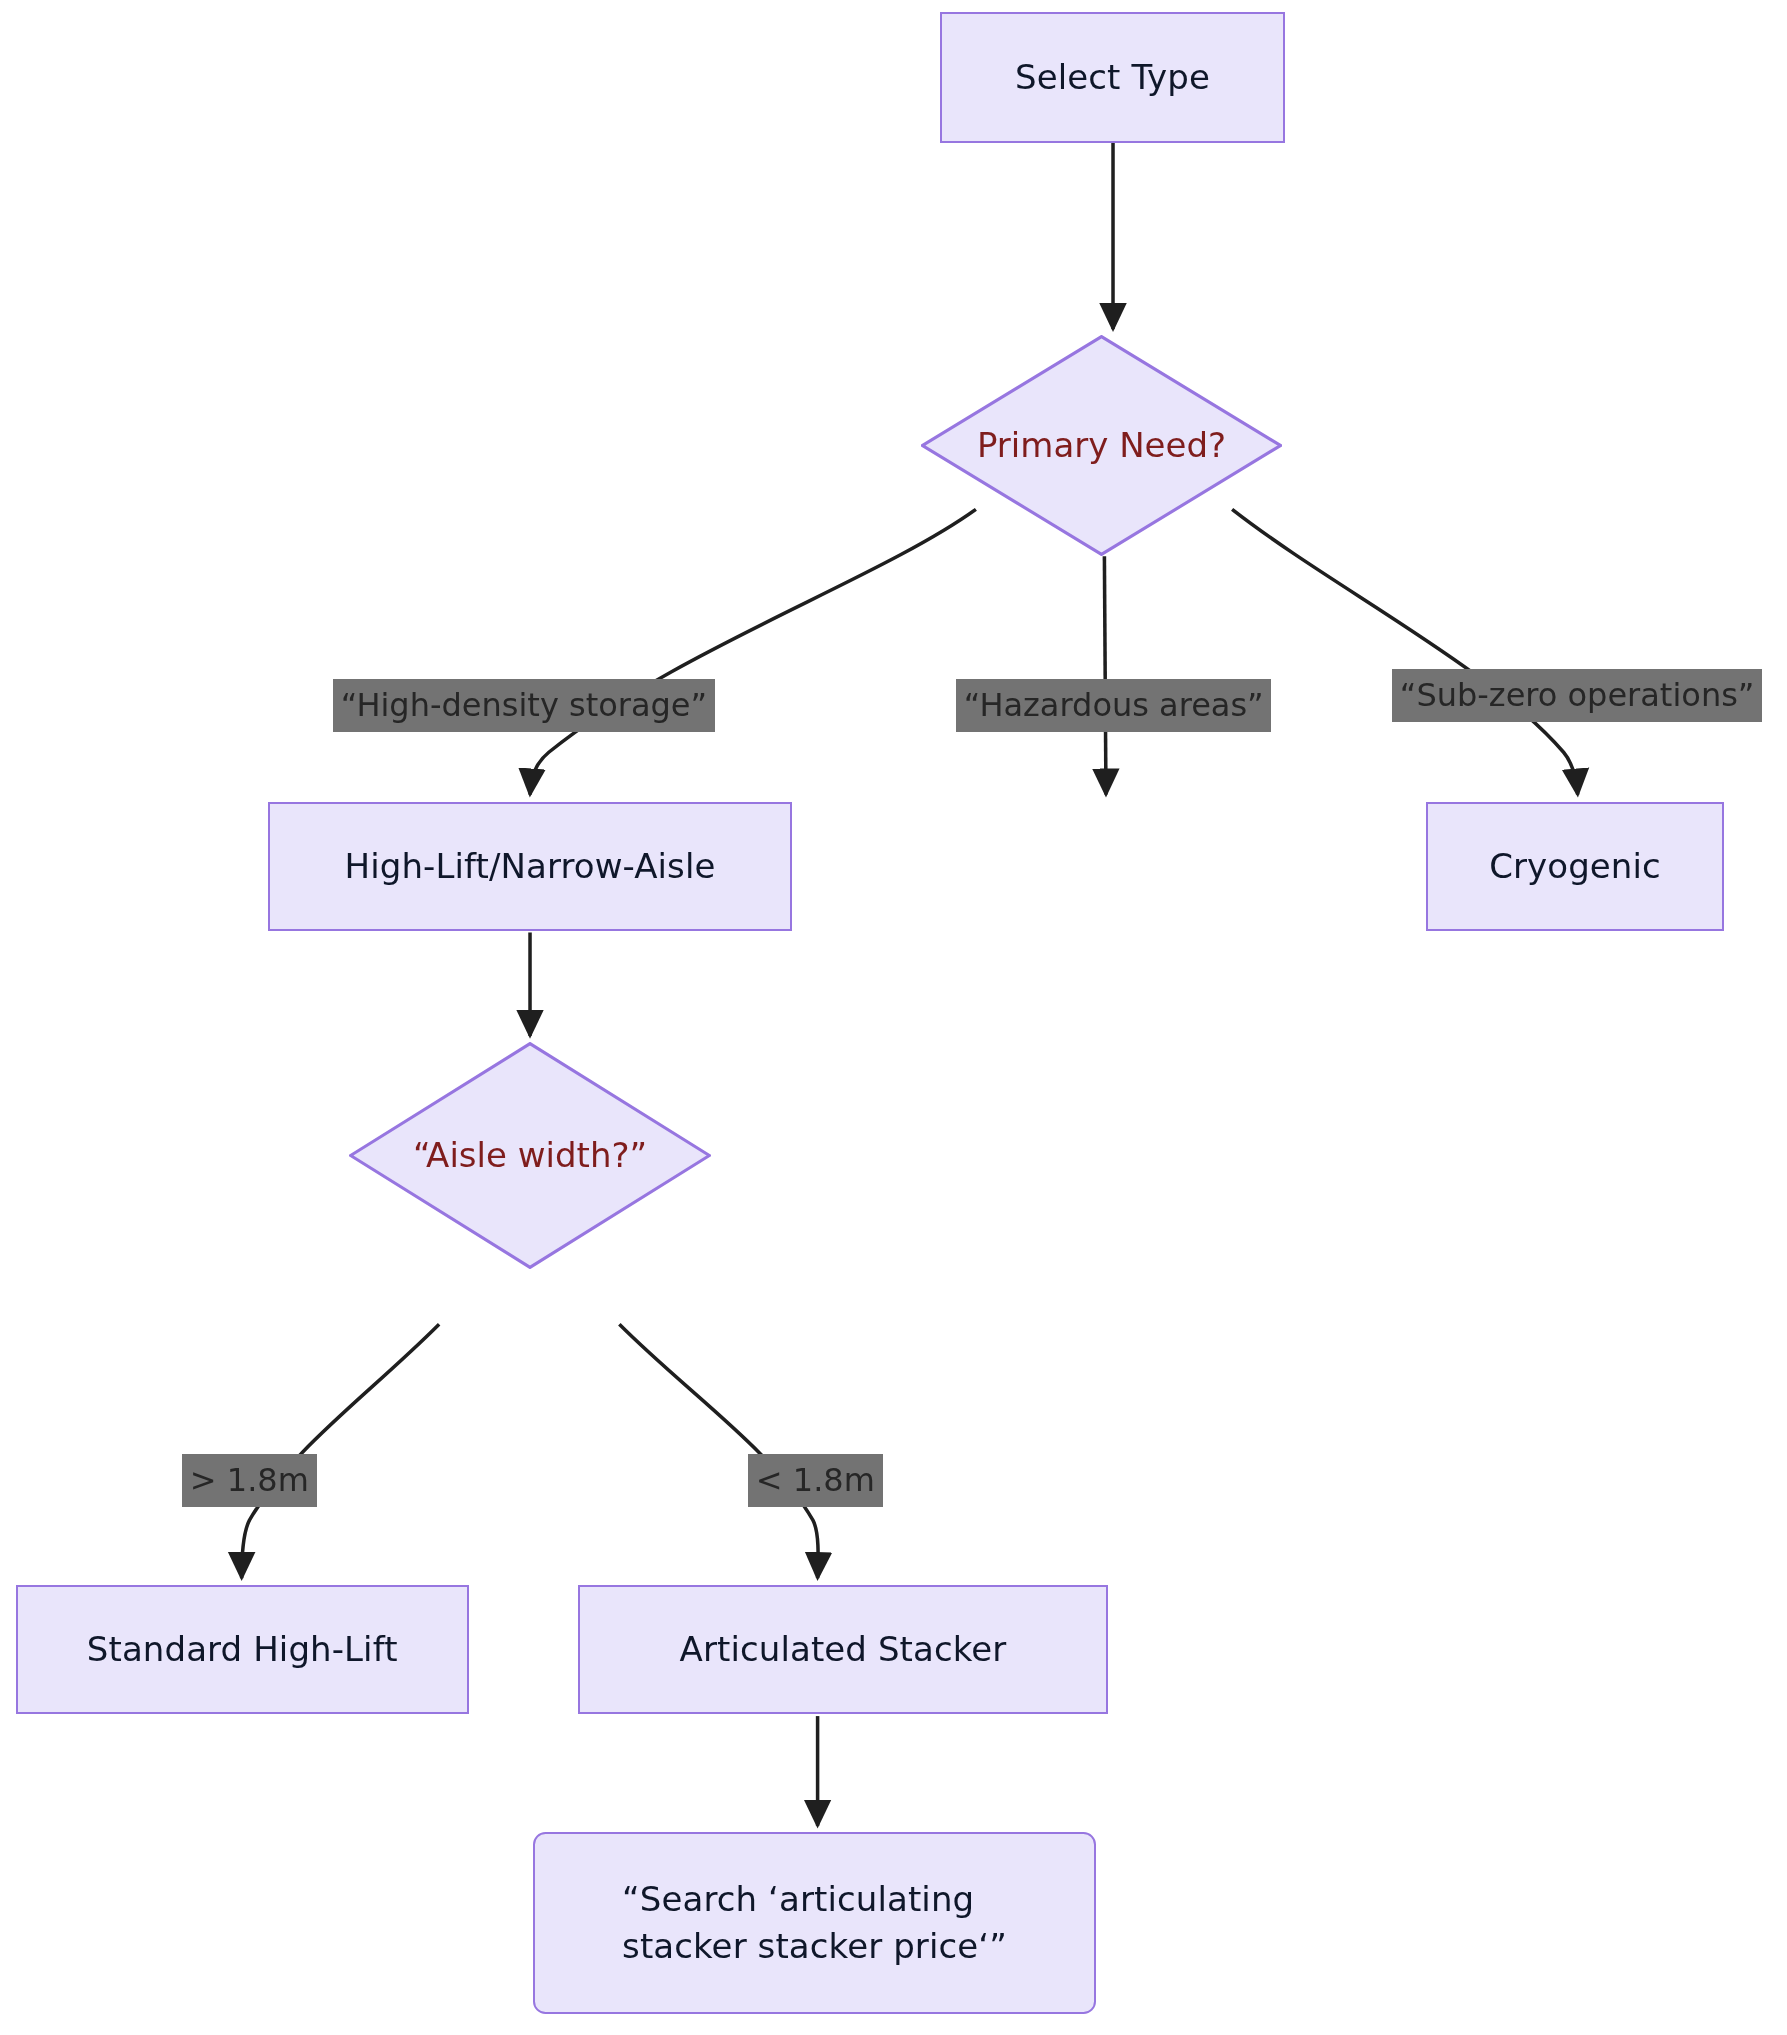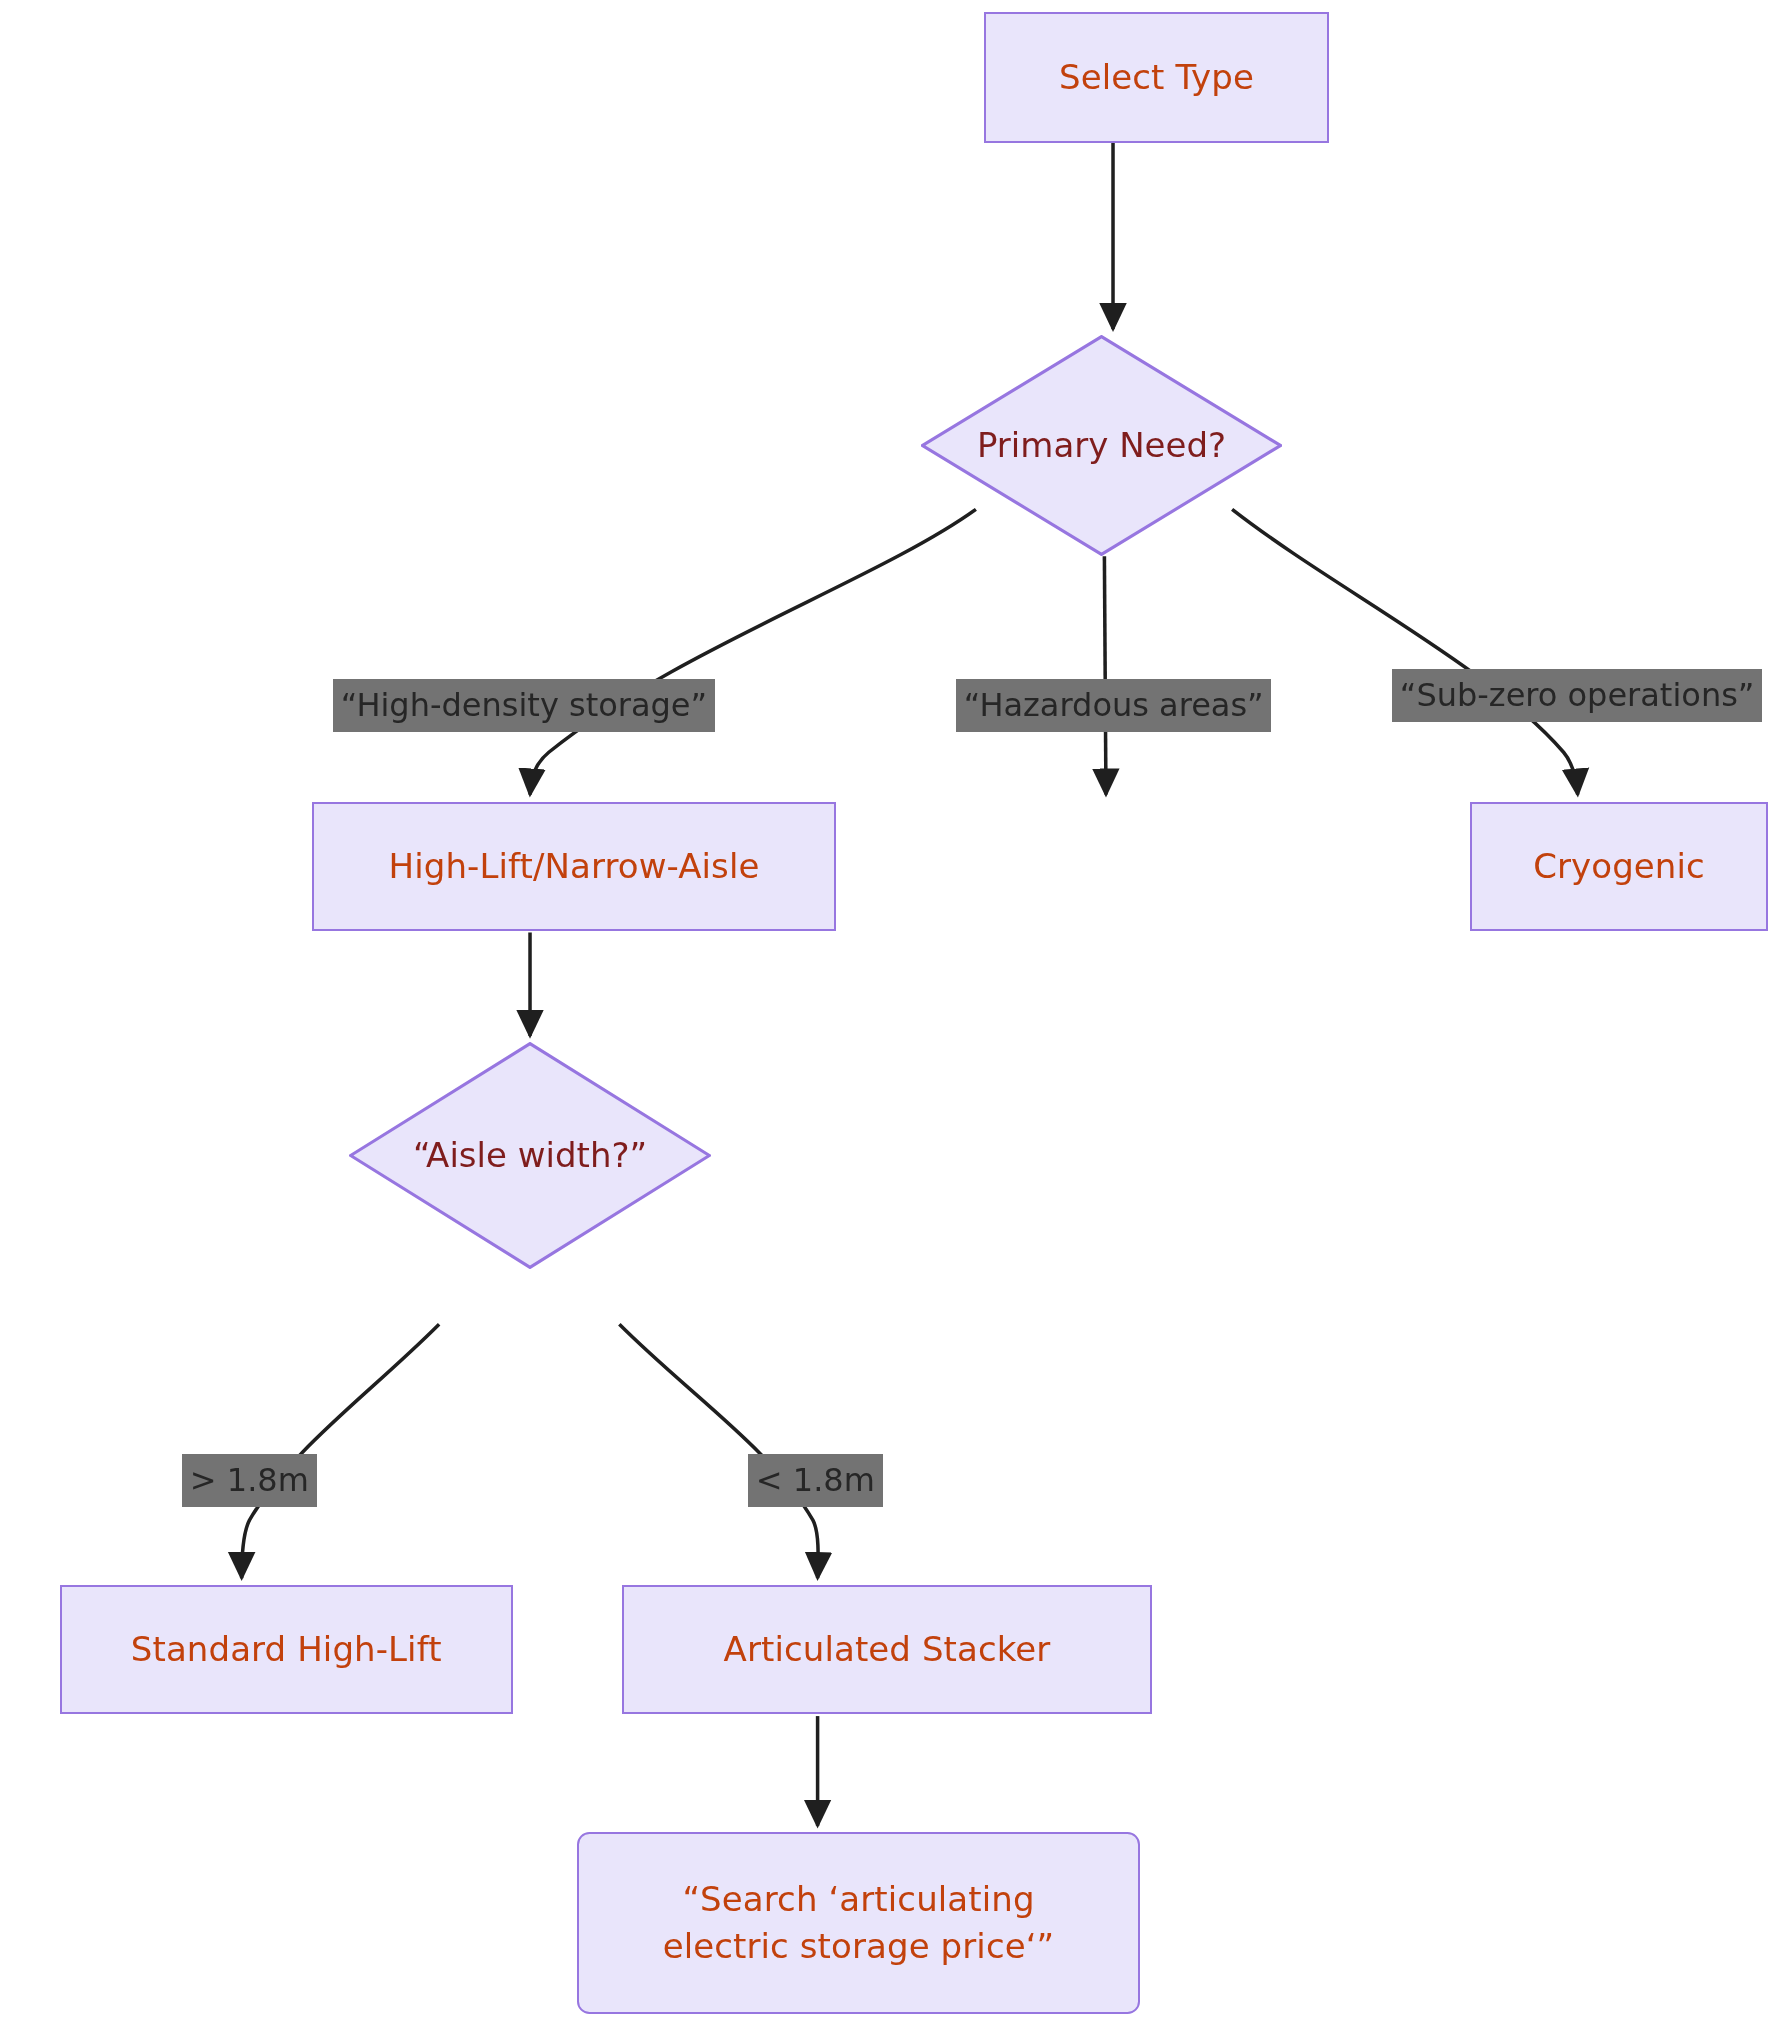--- a/index.html
+++ b/index.html
@@ -27,27 +27,26 @@
     pointer-events: none;
   }
   .node {
     position: absolute;
     box-sizing: border-box;
     background: #e9e5fb;
     border: 2.4px solid #9776e0;
     display: flex;
     align-items: center;
     justify-content: center;
-    text-align: center;
-    color: #c2410c;
+    text-align: left;
+    color: #0f172a;
     font-size: 34px;
     line-height: 1.38;
     letter-spacing: 0.1px;
     z-index: 2;
-    margin-left: 44px;
   }
   .node.rounded {
     border-radius: 12.5px;
   }
   .node-text {
     display: block;
     white-space: pre-line;
     padding: 0 11px;
   }
   
@@ -149,21 +148,21 @@
   <div class="node" style="left:15.7px; top:1585px; width:453px; height:129px;">
     <span class="node-text">Standard High-Lift</span>
   </div>
 
   <div class="node" style="left:578px; top:1585px; width:530px; height:129px;">
     <span class="node-text">Articulated Stacker</span>
   </div>
 
   <div class="node rounded" style="left:533px; top:1832px; width:563px; height:182px;">
     <span class="node-text">“Search ‘articulating
-electric storage price‘”</span>
+stacker stacker price‘”</span>
   </div>
 
   <div class="edge-label" style="left:333px; top:679px;">“High-density storage”</div>
 
   <div class="edge-label" style="left:943px; top:679px;margin-left:13px;">“Hazardous areas”</div>
 
   <div class="edge-label" style="left:1392px; top:669px;">“Sub-zero operations”</div>
 
   <div class="edge-label" style="left:182px; top:1454px;">&gt; 1.8m</div>
 

